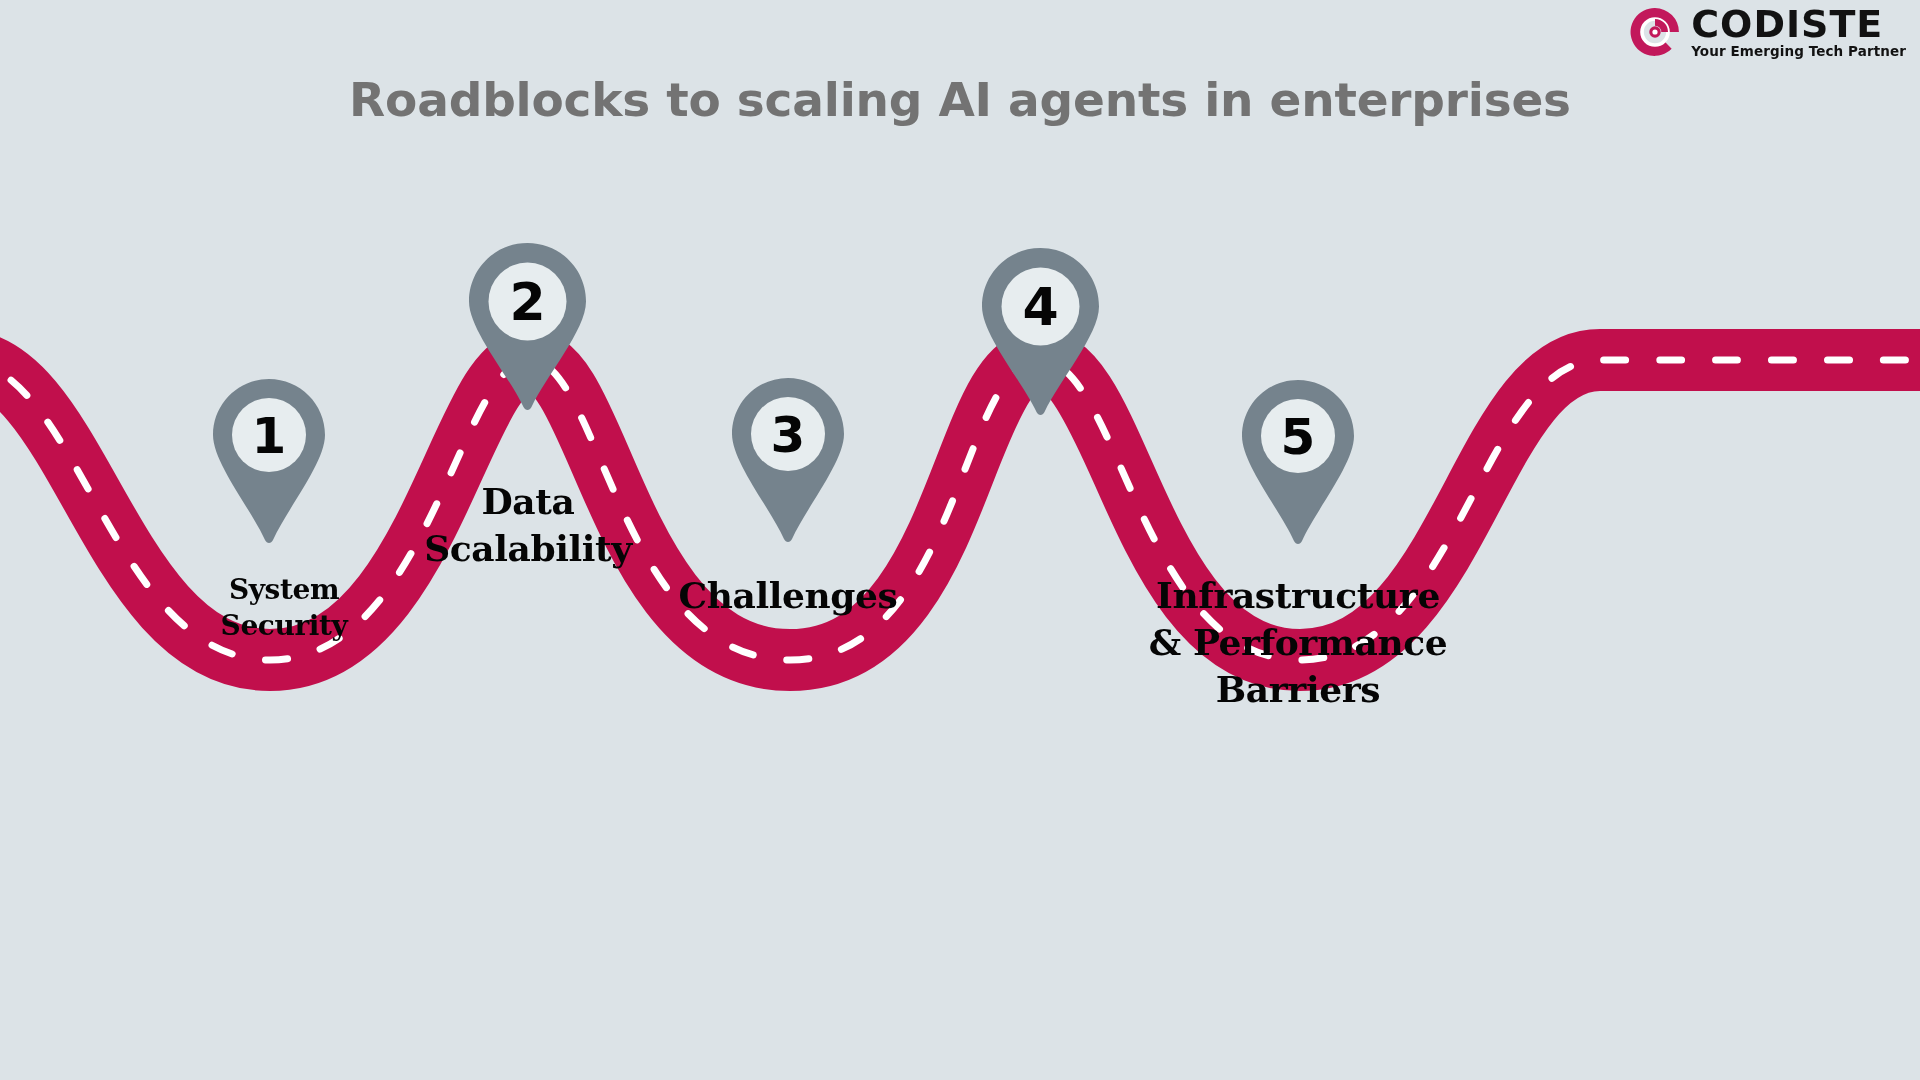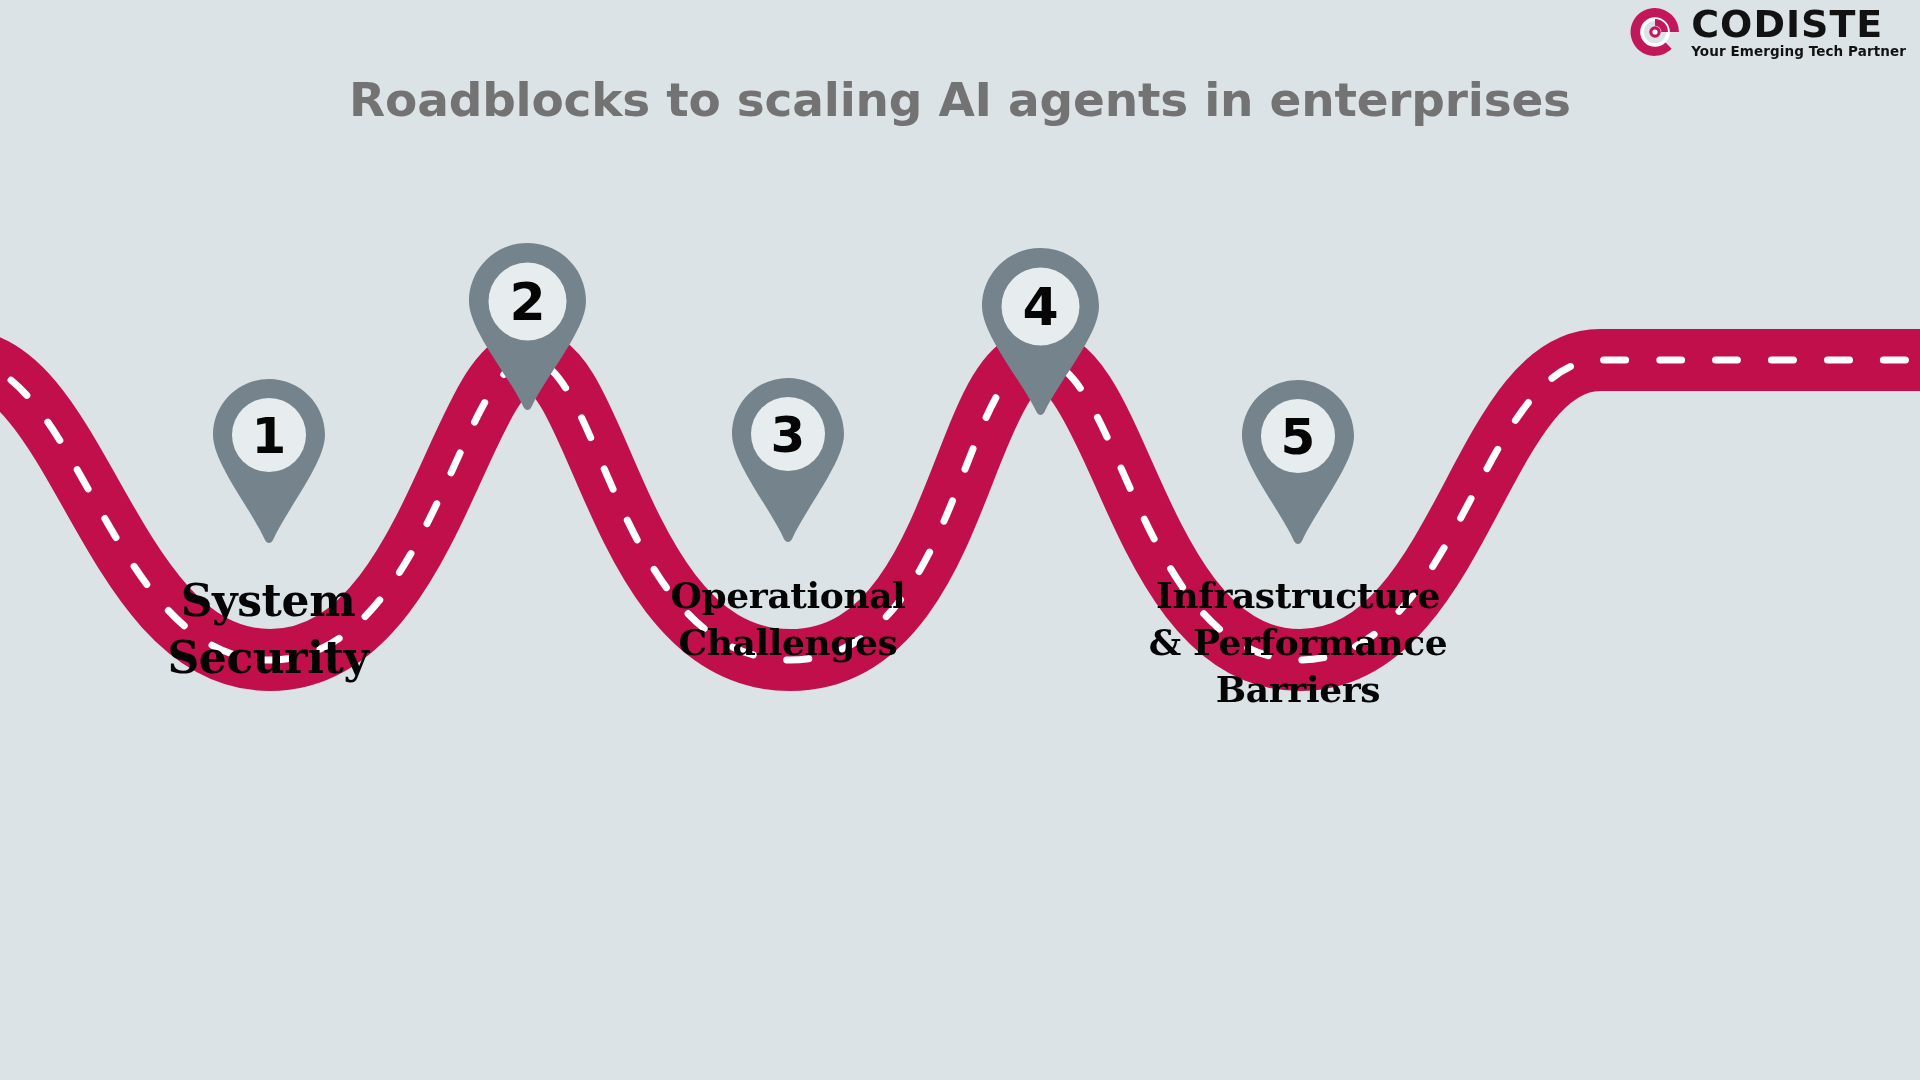--- a/index.html
+++ b/index.html
@@ -118,28 +118,31 @@
   </div>
 
   <div class="pin" style="left:1242px; top:380px; width:112px; height:165px;">
     <svg width="112" height="165" viewBox="0 0 112 165">
       <path d="M56 0 C25 0 0 25 0 56 C0 84 38 130 52 161 C54 165 58 165 60 161 C74 130 112 84 112 56 C112 25 87 0 56 0 Z" fill="#75838d"></path>
       <circle cx="56" cy="56" r="37" fill="#e7edef"></circle>
     </svg>
     <div class="pin-num" style="top:32px; font-size:50px;">5</div>
   </div>
 
-  <div class="label" style="left:118px; top:572px; width:300px; font-size:44px;">
+  <div class="label" style="left:134px; top:572px; width:300px; font-size:28px;">
     <div>System</div>
     <div>Security</div>
   </div>
 
+  <div class="label" style="left:378px; top:478px; width:300px; font-size:36px;">
+    <div>Data</div>
+    <div>Scalability</div>
+  </div>
 
   <div class="label" style="left:638px; top:572px; width:300px; font-size:36px;">
-    <div>Operational</div>
     <div>Challenges</div>
   </div>
 
 
   <div class="label" style="left:1143px; top:572px; width:310px; font-size:36px;">
     <div>Infrastructure</div>
     <div>&amp; Performance</div>
     <div>Barriers</div>
   </div>
 

